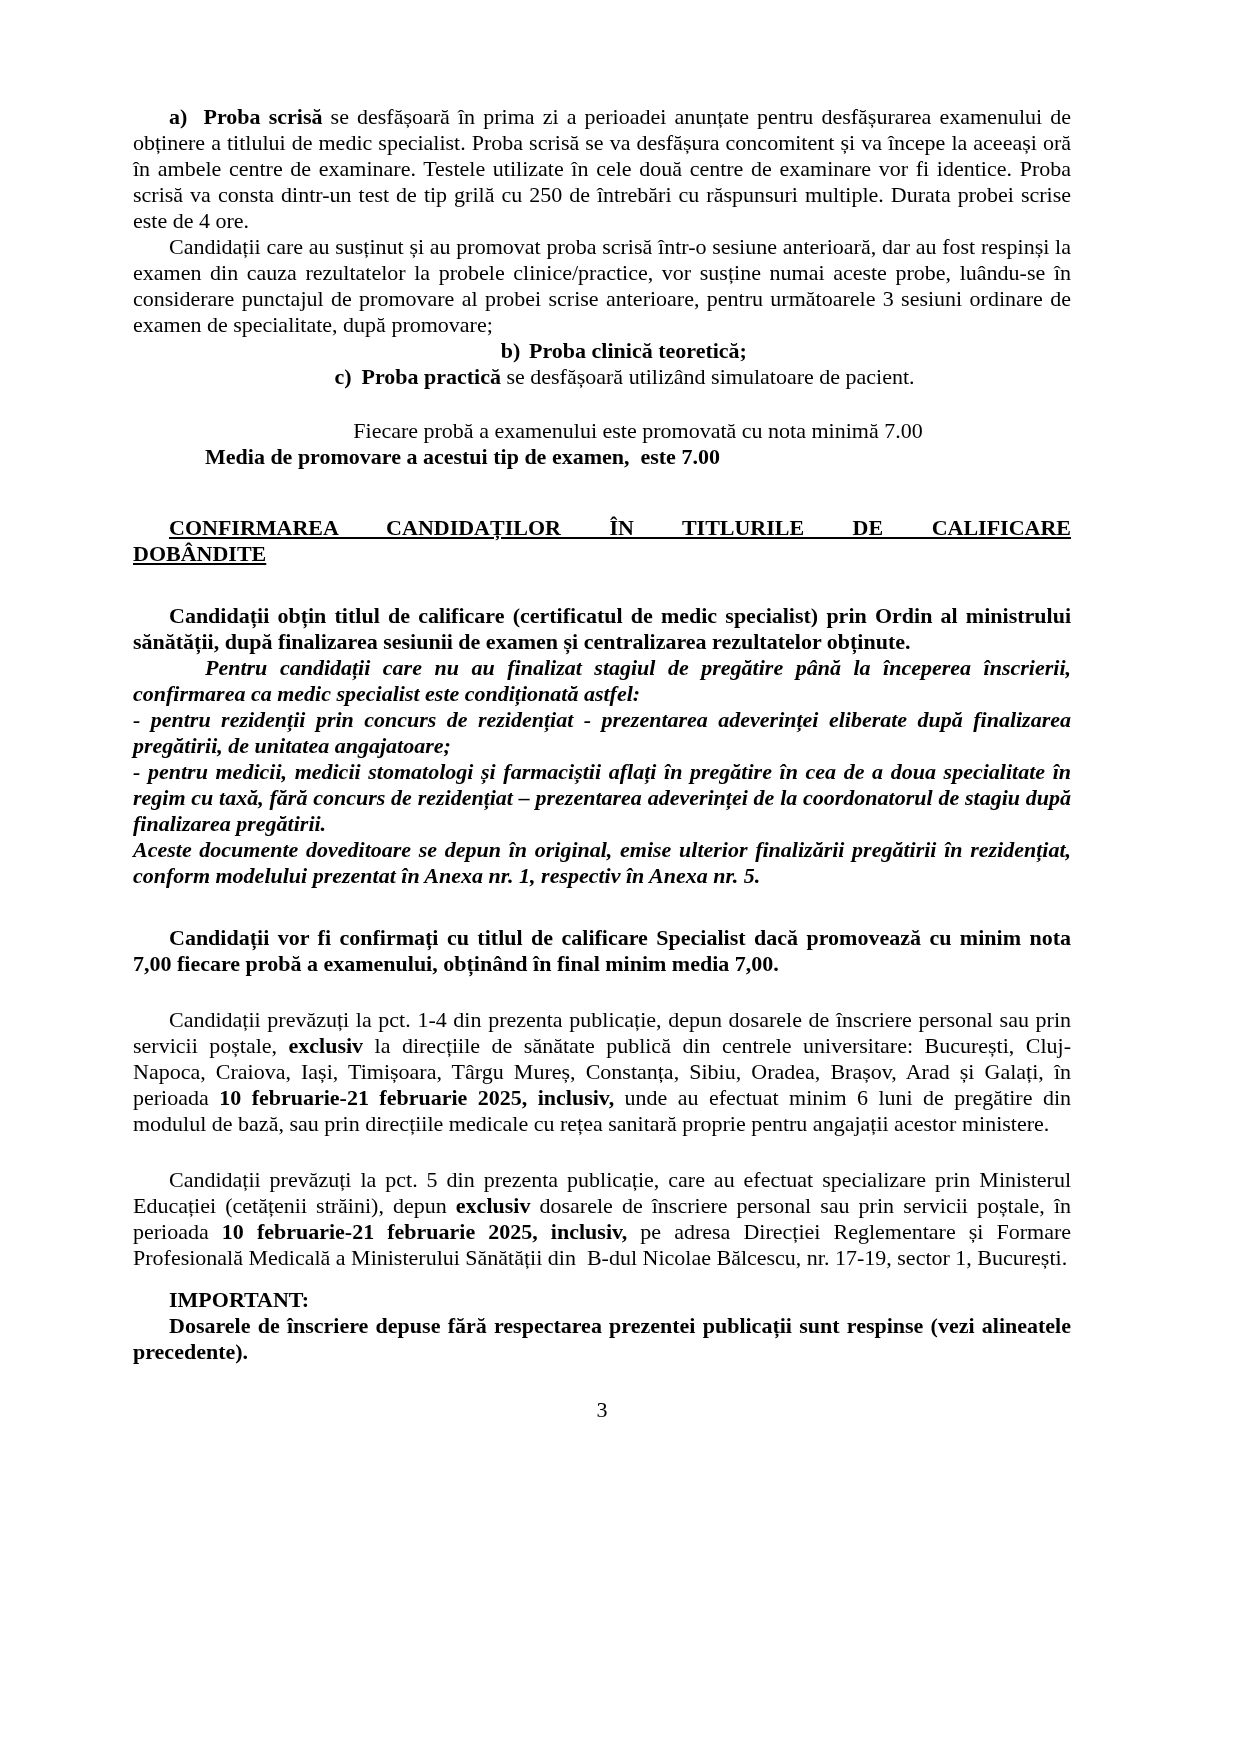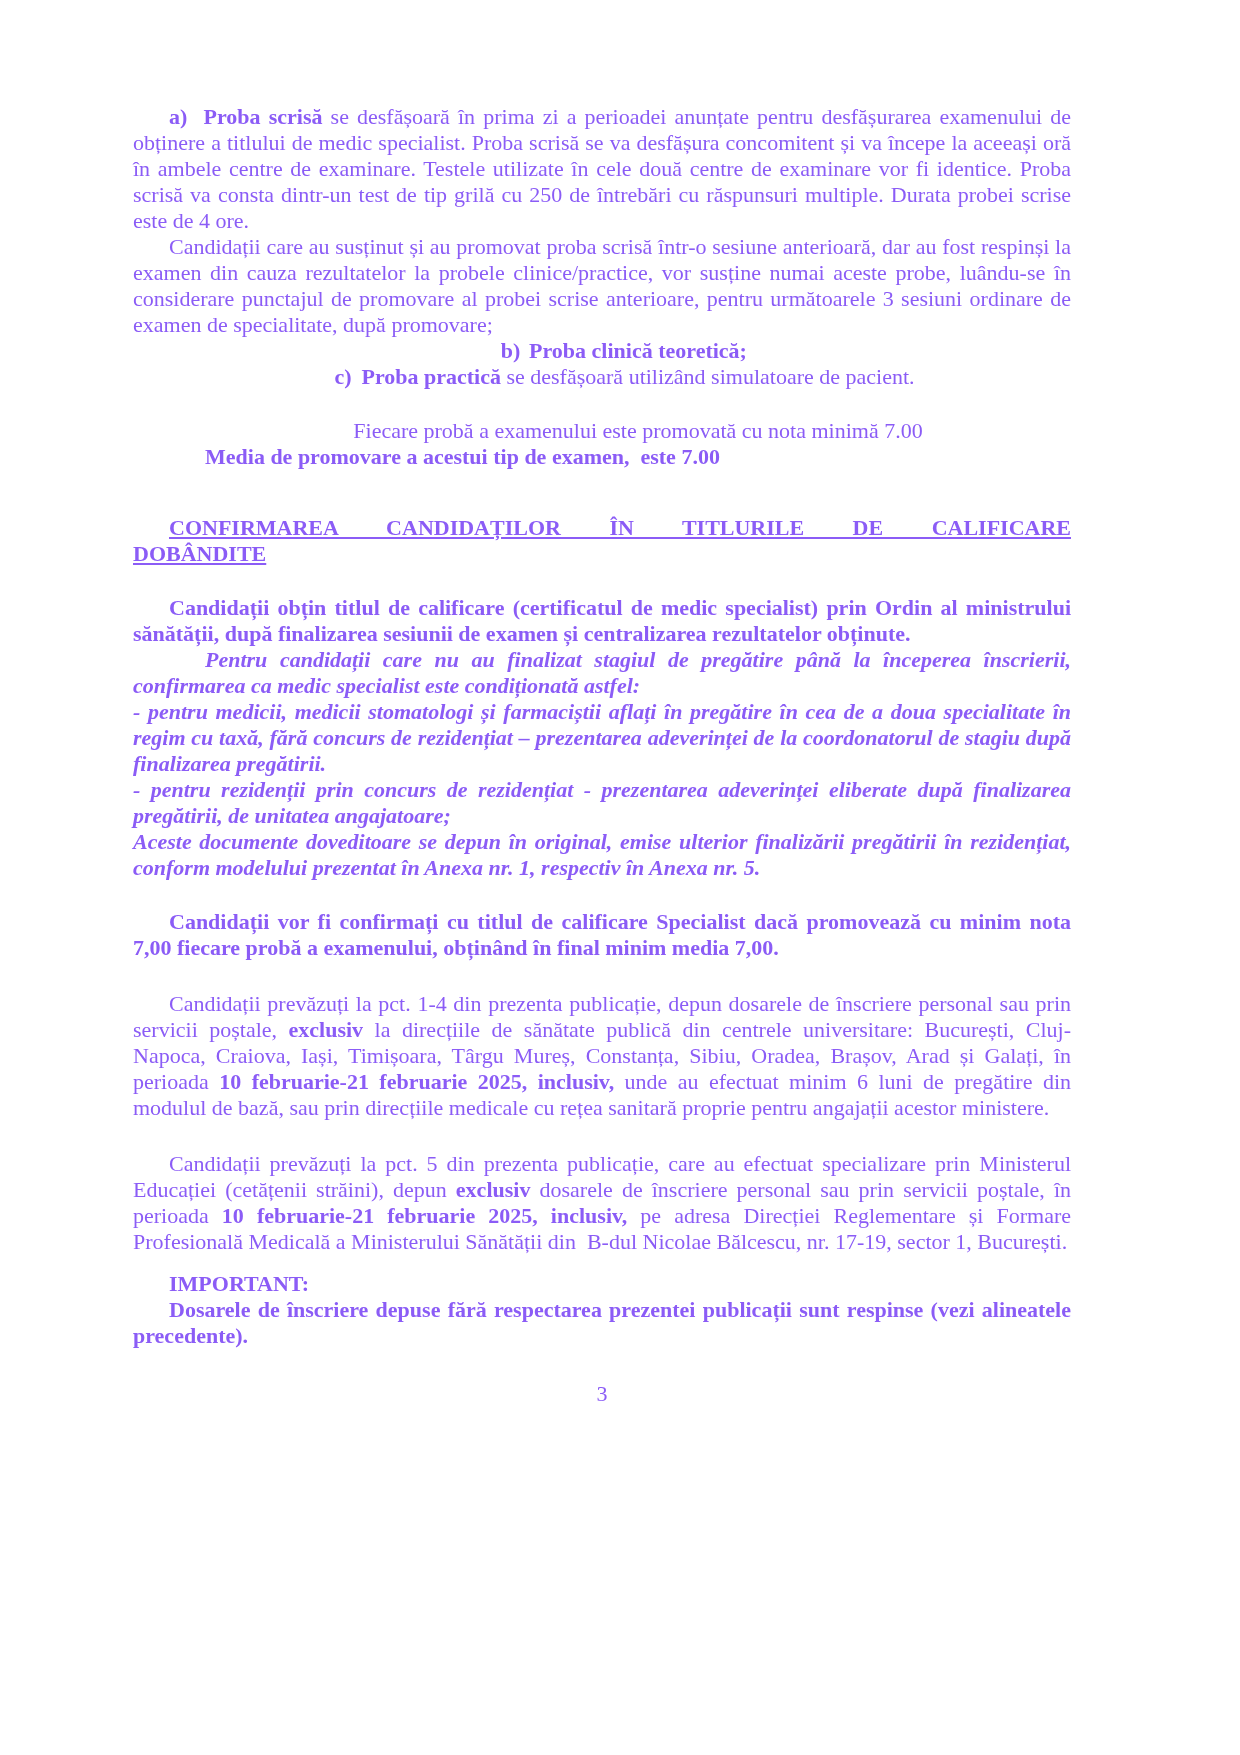--- a/index.html
+++ b/index.html
@@ -1,21 +1,21 @@
 <!DOCTYPE html>
 <html><head>
 <meta charset="utf-8">
 <style>
   * { margin: 0; padding: 0; box-sizing: border-box; }
   html, body { background: #ffffff; }
   .page {
     width: 1203px;
     height: 1755px;
     background: #ffffff;
-    color: #8b5cf6;
+    color: #000000;
     font-family: "Liberation Serif", "DejaVu Serif", serif;
     font-size: 22px;
     line-height: 26px;
     position: relative;
     overflow: hidden;
   }
   .content { padding: 104px 132px 0 133px; }
   p { text-align: justify; }
   .indent { text-indent: 36px; }
   .bold { font-weight: bold; }
@@ -35,21 +35,21 @@
   .cond { font-weight: bold; font-style: italic; }
   .indent-lg { text-indent: 72px; }
   .h-inscrieri {
     font-weight: bold;
     font-size: 22px;
     line-height: 26px;
     padding-left: 72px;
     margin-top: 32px;
   }
   .h-inscrieri .u { text-decoration: underline; }
-  .mt28 { margin-top: 28px; }
+  .mt28 { margin-top: 36px; }
   .mt30 { margin-top: 30px; }
   .important-title { font-weight: bold; padding-left: 36px; margin-top: 16px; text-align: left; }
   .important-body { font-weight: bold; text-indent: 36px; }
   .page-number { text-align: center; margin-top: 32px; text-indent: 0; }
 </style>
 </head>
 <body>
 
 <div class="page">
   <div class="content">
@@ -66,22 +66,22 @@
     <p class="notes">Media de promovare a acestui tip de examen,&nbsp; este 7.00</p>
 
     <h2 class="h-confirm">
       <span class="h-line1">CONFIRMAREA CANDIDAȚILOR ÎN TITLURILE DE CALIFICARE</span>
       <span class="h-line2">DOBÂNDITE</span>
     </h2>
 
     <p class="indent bold mt28">Candidații obțin titlul de calificare (certificatul de medic specialist) prin Ordin al ministrului sănătății, după finalizarea sesiunii de examen și centralizarea rezultatelor obținute.</p>
 
     <p class="cond indent-lg">Pentru candidații care nu au finalizat stagiul de pregătire până la începerea înscrierii, confirmarea ca medic specialist este condiționată astfel:</p>
+    <p class="cond">- pentru rezidenții prin concurs de rezidențiat - prezentarea adeverinței eliberate după finalizarea pregătirii, de unitatea angajatoare;</p>
     <p class="cond">- pentru medicii, medicii stomatologi și farmaciștii aflați în pregătire în cea de a doua specialitate în regim cu taxă, fără concurs de rezidențiat – prezentarea adeverinței de la coordonatorul de stagiu după finalizarea pregătirii.</p>
-    <p class="cond">- pentru rezidenții prin concurs de rezidențiat - prezentarea adeverinței eliberate după finalizarea pregătirii, de unitatea angajatoare;</p>
     <p class="cond">Aceste documente doveditoare se depun în original, emise ulterior finalizării pregătirii în rezidențiat, conform modelului prezentat în Anexa nr. 1, respectiv în Anexa nr. 5.</p>
 
     <p class="indent bold mt28">Candidații vor fi confirmați cu titlul de calificare Specialist dacă promovează cu minim nota 7,00 fiecare probă a examenului, obținând în final minim media 7,00.</p>
 
 
     <p class="indent mt30"><span>Candidații prevăzuți la pct. 1-4 din prezenta publicație, depun dosarele de înscriere personal sau prin servicii poștale, </span><span class="bold">exclusiv</span><span> la direcțiile de sănătate publică din centrele universitare: București, Cluj-Napoca, Craiova, Iași, Timișoara, Târgu Mureș, Constanța, Sibiu, Oradea, Brașov, Arad și Galați, în perioada </span><span class="bold">10 februarie-21 februarie 2025, inclusiv,</span><span> unde au efectuat minim 6 luni de pregătire din modulul de bază, sau prin direcțiile medicale cu rețea sanitară proprie pentru angajații acestor ministere.</span></p>
 
     <p class="indent mt30"><span>Candidații prevăzuți la pct. 5 din prezenta publicație, care au efectuat specializare prin Ministerul Educației (cetățenii străini), depun </span><span class="bold">exclusiv</span><span> dosarele de înscriere personal sau prin servicii poștale, în perioada </span><span class="bold">10 februarie-21 februarie 2025, inclusiv,</span><span> pe adresa Direcției Reglementare și Formare Profesională Medicală a Ministerului Sănătății din&nbsp; B-dul Nicolae Bălcescu, nr. 17-19, sector 1, București.</span></p>
 
     <p class="important-title">IMPORTANT:</p>

